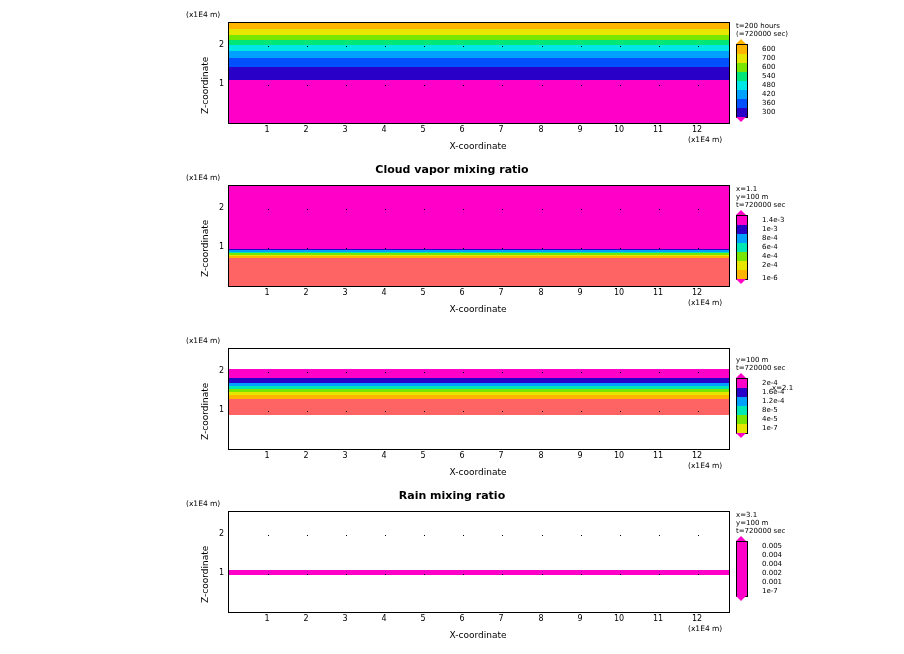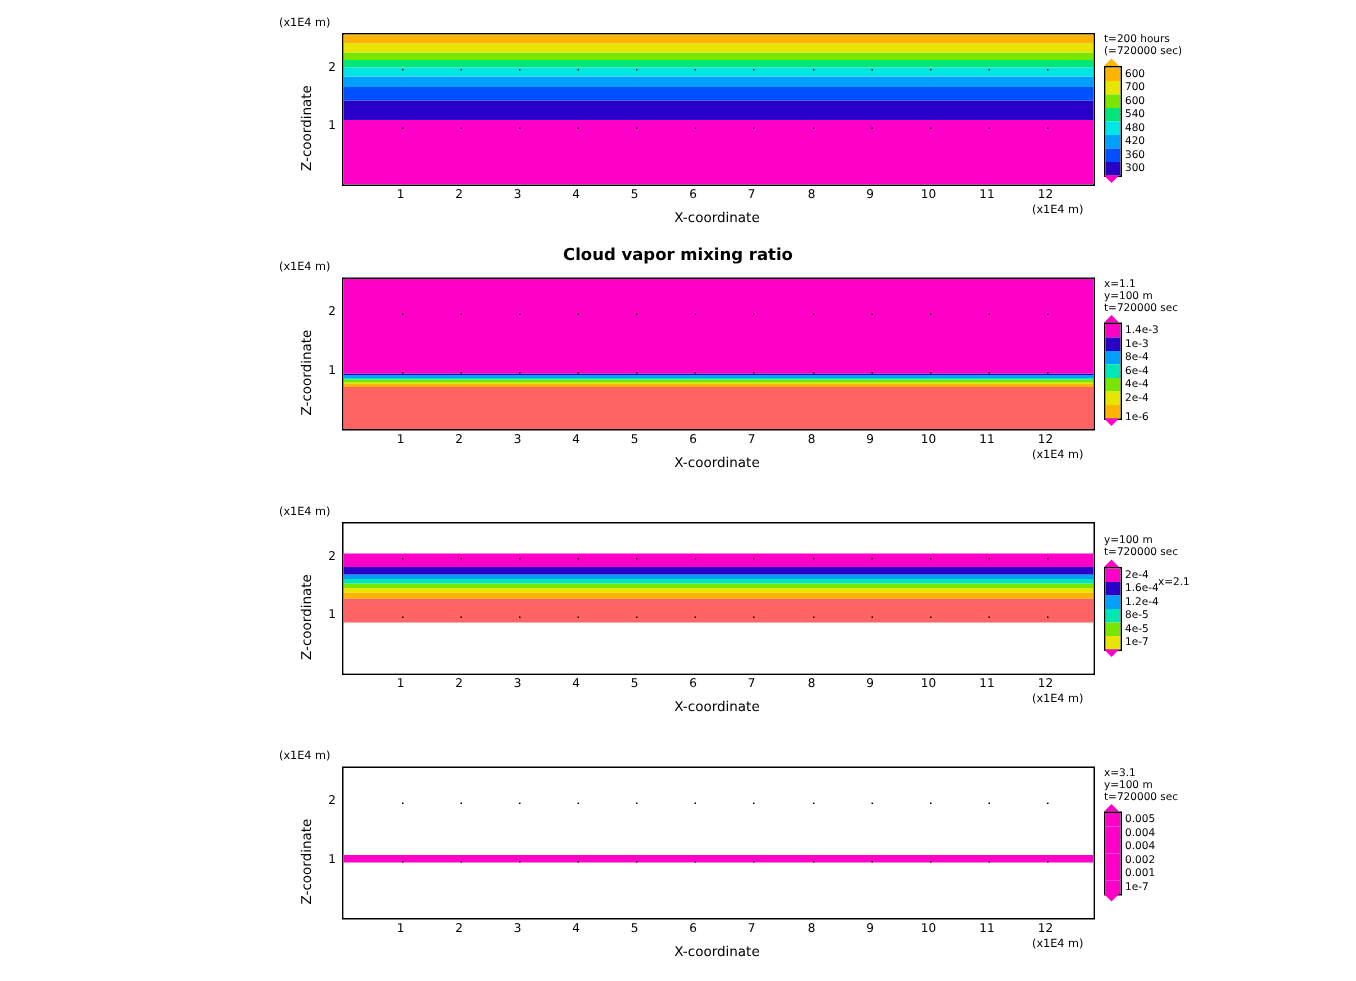--- a/index.html
+++ b/index.html
@@ -87,20 +87,21 @@
     width:10px;
     border:1px solid #000;
     overflow:hidden;
   }
   .cbseg{position:absolute;left:0;width:100%;}
   .cblabel{
     position:absolute;
     font-size:7px;
     color:#000;
     white-space:nowrap;
+    margin-left:12px;
   }
   .cbtri{
     position:absolute;
     width:0;height:0;
     border-left:5px solid transparent;
     border-right:5px solid transparent;
   }
 </style>
 </head>
 <body>
@@ -339,20 +340,21 @@
       </div>
       <div class="cbtri" style="left: 736px; top: 107px; border-top: 5px solid rgb(255, 0, 200);"></div>
       <div class="cblabel" style="left: 750px; top: 53px;">2e-4</div>
       <div class="cblabel" style="left: 750px; top: 62px;">1.6e-4</div>
       <div class="cblabel" style="left: 750px; top: 71px;">1.2e-4</div>
       <div class="cblabel" style="left: 750px; top: 80px;">8e-5</div>
       <div class="cblabel" style="left: 750px; top: 89px;">4e-5</div>
       <div class="cblabel" style="left: 750px; top: 98px;">1e-7</div>
     </div>
     <div class="panel" style="top: 489px; height: 163px;">
+      <div class="title" style="top: 0px;">Rain mixing ratio</div>
       <div class="units-top" style="left: 186px; top: 10px;">(x1E4 m)</div>
       <div class="plot" style="left: 228px; top: 22px; width: 500px; height: 100px;">
         <div class="bands">
           <div class="band" style="background: rgb(255, 255, 255); height: 37px; bottom: 0px;"></div>
           <div class="band" style="background: rgb(255, 0, 200); height: 5px; bottom: 37px;"></div>
         </div>
         <div class="bands">
           <div class="gridpt" style="left: 39px; top: 62px;"></div>
           <div class="gridpt" style="left: 39px; top: 23px;"></div>
           <div class="gridpt" style="left: 78px; top: 62px;"></div>

